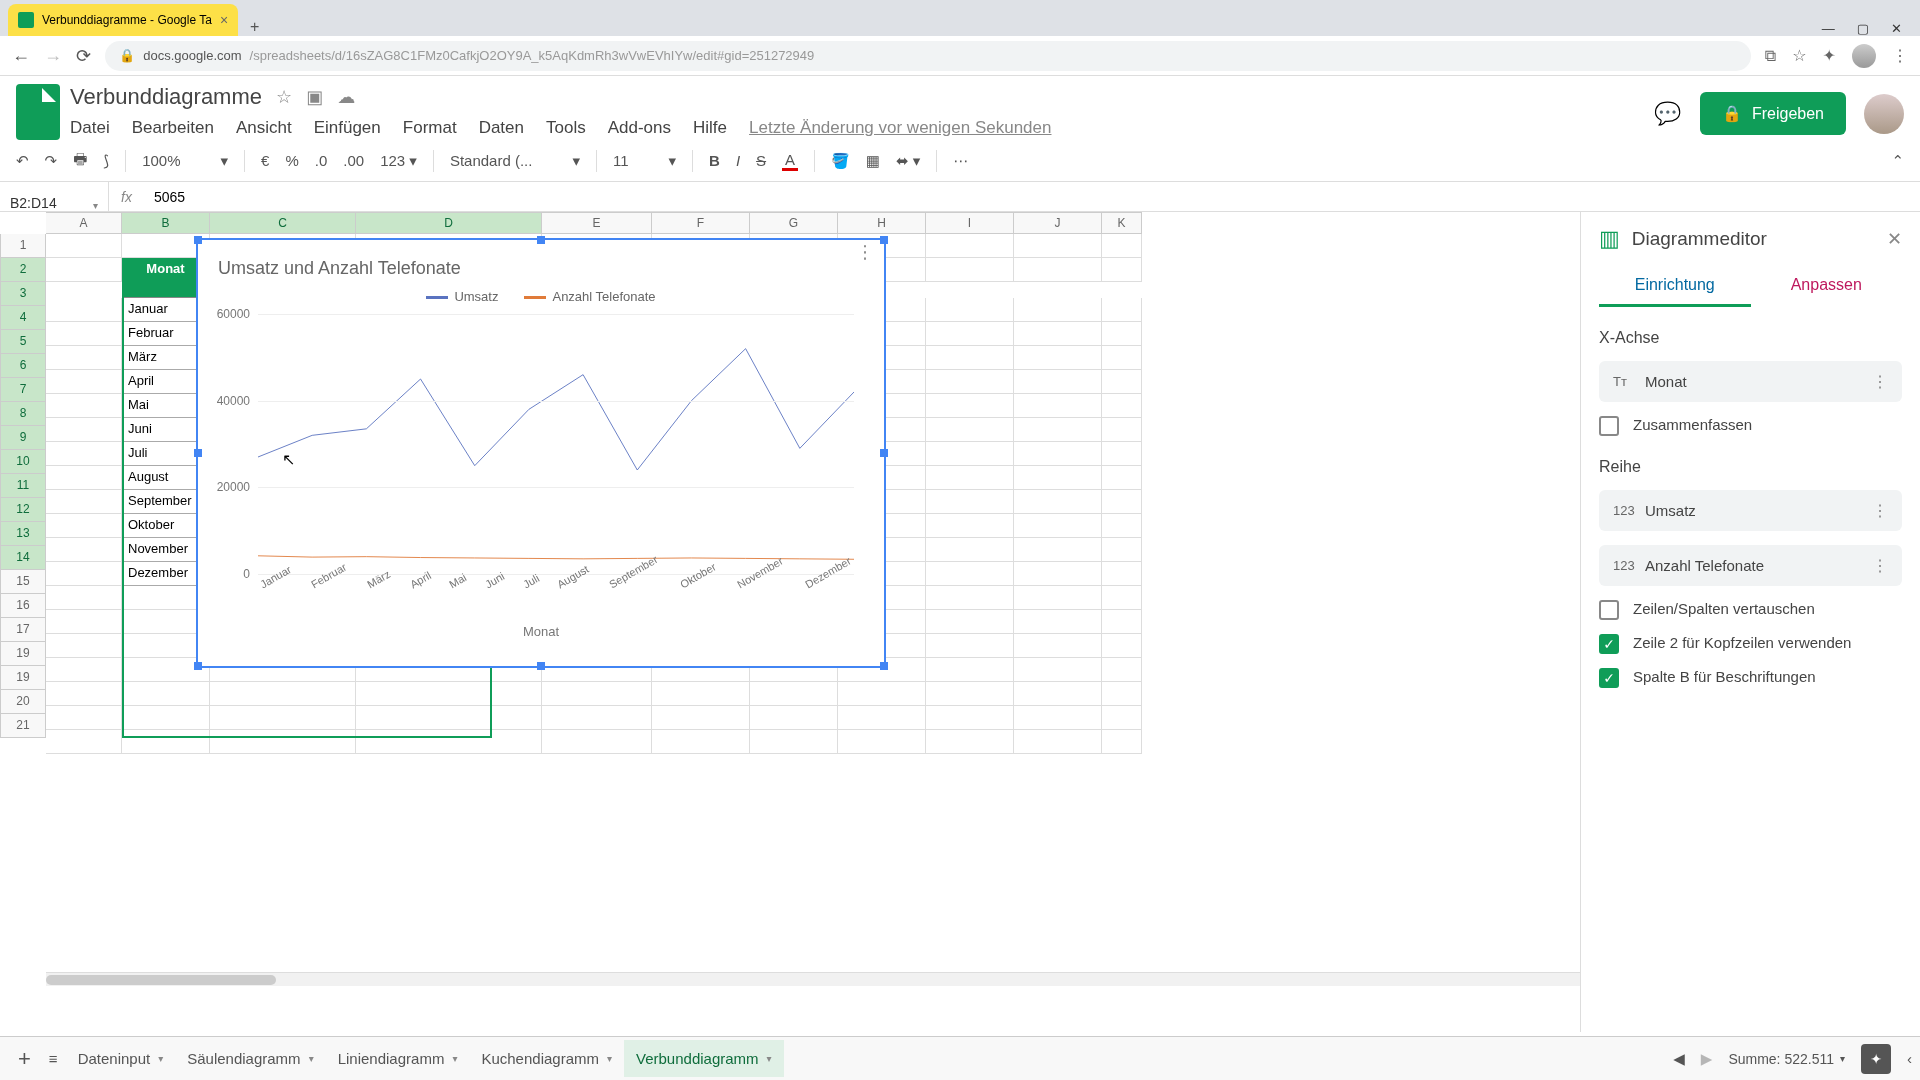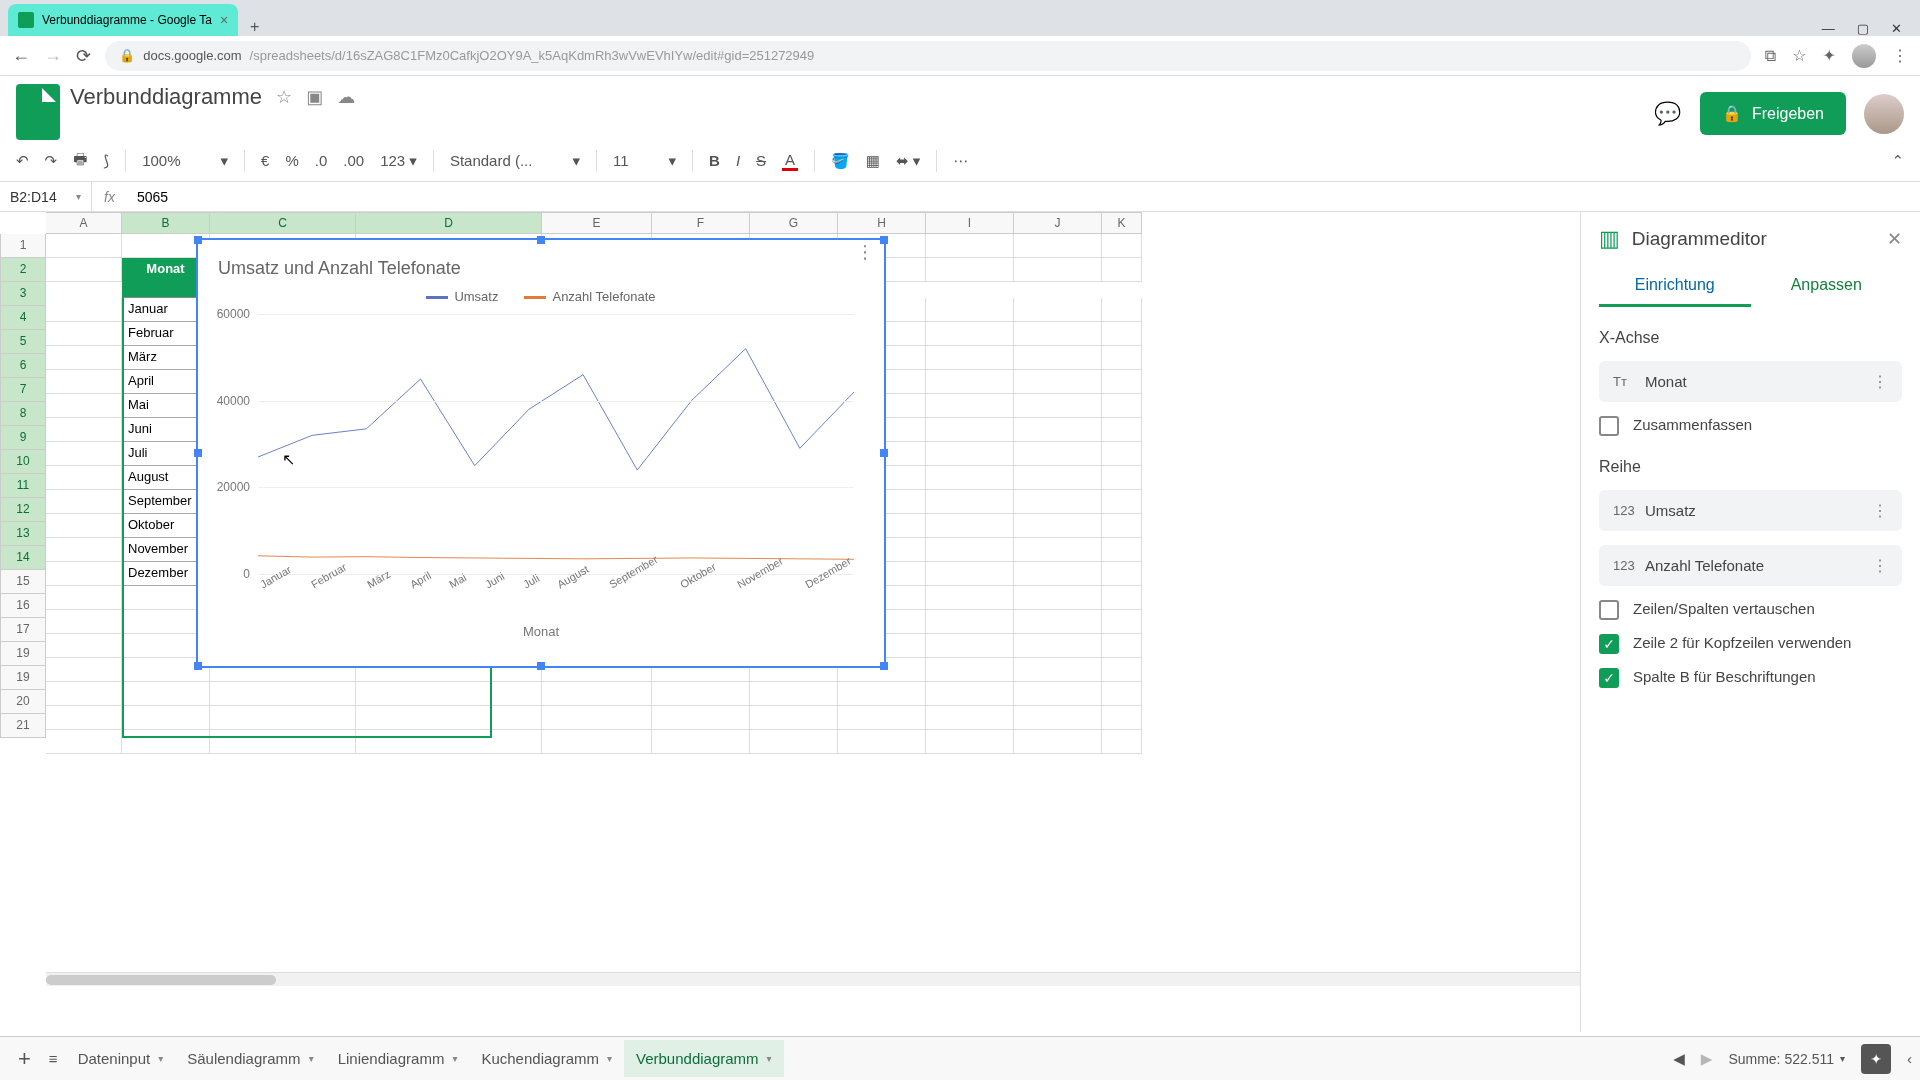--- a/index.html
+++ b/index.html
@@ -1,20 +1,20 @@
 <!DOCTYPE html>
 <html><head>
 <meta charset="utf-8">
 <style>
 * { margin: 0; padding: 0; box-sizing: border-box; font-family: Arial, sans-serif; }
 body { background: #fff; overflow: hidden; width: 1920px; height: 1080px; }
 
 
 .browser-tabs { background: #dee1e6; height: 36px; display: flex; align-items: flex-end; padding-left: 8px; }
-.tab { background: #5eead4; height: 32px; display: flex; align-items: center; padding: 0 10px; border-radius: 8px 8px 0 0; font-size: 12px; gap: 8px; min-width: 200px; }
+.tab { background: #fde047; height: 32px; display: flex; align-items: center; padding: 0 10px; border-radius: 8px 8px 0 0; font-size: 12px; gap: 8px; min-width: 200px; }
 .tab-favicon { width: 16px; height: 16px; background: #0f9d58; border-radius: 2px; }
 .tab-close { color: #666; font-size: 14px; }
 .new-tab { padding: 0 12px; color: #555; font-size: 16px; }
 .window-controls { margin-left: auto; display: flex; gap: 22px; padding-right: 18px; color: #333; font-size: 13px; }
 
 .browser-toolbar { background: #fff; height: 40px; display: flex; align-items: center; padding: 0 12px; gap: 14px; border-bottom: 1px solid #ddd; }
 .nav-icon { color: #555; font-size: 18px; }
 .address-bar { flex: 1; background: #f1f3f4; height: 30px; border-radius: 15px; display: flex; align-items: center; padding: 0 14px; font-size: 13px; color: #555; gap: 8px; }
 .addr-light { color: #999; }
 .toolbar-icons { display: flex; gap: 16px; align-items: center; color: #666; }
@@ -35,21 +35,21 @@
 .avatar-large { width: 40px; height: 40px; border-radius: 50%; background: linear-gradient(#dcc,#a98); position:relative; overflow:hidden; }
 
 
 .toolbar { display: flex; align-items: center; padding: 8px 16px; gap: 16px; border-bottom: 1px solid #ddd; color: #555; font-size: 15px; }
 .toolbar .sep { width: 1px; height: 22px; background: #ddd; }
 .font-select { display: flex; align-items: center; gap: 40px; }
 .chevron-up { margin-left: auto; }
 
 
 .formula-row { display: flex; align-items: center; border-bottom: 1px solid #ddd; height: 30px; }
-.name-box { width: 92px; padding: 0 10px; font-size: 14px; color: #333; border-right: 1px solid #ddd; display: flex; align-items: center; justify-content: space-between; height: 100%; }
+.name-box { width: 109px; padding: 0 10px; font-size: 14px; color: #333; border-right: 1px solid #ddd; display: flex; align-items: flex-end; justify-content: space-between; height: 100%; }
 .fx { padding: 0 12px; color: #888; font-style: italic; font-size: 14px; }
 .formula-val { padding: 0 10px; font-size: 14px; }
 
 
 .sheet-container { display: flex; height: calc(100% - 260px); position: relative; }
 .sheet { flex: 1; position: relative; overflow: hidden; }
 .col-headers { display: flex; margin-left: 46px; }
 .col-header { border: 1px solid #ccc; border-left: none; text-align: center; font-size: 12px; color: #666; padding: 3px 0; background: #f8f8f8; }
 .col-header.sel { background: #c8e6c9; color: #0f6d3c; }
 .row-headers { position: absolute; left: 0; top: 22px; width: 46px; }
@@ -76,21 +76,21 @@
 .x-label { font-size: 11px; color: #777; transform: rotate(-30deg); transform-origin: top left; white-space: nowrap; }
 .x-axis-title { text-align: center; font-size: 13px; color: #777; margin-top: 32px; }
 .cursor { position: absolute; font-size: 16px; pointer-events: none; }
 .sel-border { position: absolute; border: 2px solid #0f9d58; pointer-events: none; }
 
 
 .sidebar { width: 340px; border-left: 1px solid #ddd; padding: 14px 18px; display: flex; flex-direction: column; gap: 14px; overflow-y: auto; }
 .sidebar-header { display: flex; align-items: center; gap: 12px; font-size: 19px; color: #444; }
 .sidebar-close { margin-left: auto; color: #888; font-size: 18px; }
 .sidebar-tabs { display: flex; }
-.sidebar-tab { flex: 1; text-align: center; padding: 10px 0; font-size: 16px; color: #15803d; }
+.sidebar-tab { flex: 1; text-align: center; padding: 10px 0; font-size: 16px; color: #be185d; }
 .sidebar-tab.active { color: #0369a1; border-bottom: 3px solid #0f9d58; font-weight: 500; }
 .section-title { font-size: 16px; color: #444; margin-top: 8px; }
 .field-row { display: flex; align-items: center; background: #f1f3f4; border-radius: 6px; padding: 12px 14px; gap: 12px; font-size: 15px; color: #444; }
 .field-icon { font-size: 13px; color: #666; width: 20px; }
 .field-more { margin-left: auto; color: #888; font-size: 16px; line-height: 4px; }
 .check-row { display: flex; align-items: flex-start; gap: 14px; font-size: 15px; color: #444; }
 .checkbox { width: 20px; height: 20px; border: 2px solid #888; border-radius: 3px; flex-shrink: 0; display: flex; align-items: center; justify-content: center; }
 .checkbox.checked { background: #0f9d58; border-color: #0f9d58; color: #fff; font-size: 14px; }
 
 
@@ -141,20 +141,32 @@
 </div>
 
 <div class="app-header">
   <div class="app-logo"></div>
   <div class="doc-titlebar">
     <div class="doc-title-row">
       <span class="doc-title">Verbunddiagramme</span>
       <span class="title-icon">☆</span>
       <span class="title-icon">▣</span>
       <span class="title-icon">☁</span>
+    </div>
+    <div class="menu-bar">
+      <span>Datei</span>
+      <span>Bearbeiten</span>
+      <span>Ansicht</span>
+      <span>Einfügen</span>
+      <span>Format</span>
+      <span>Daten</span>
+      <span>Tools</span>
+      <span>Add-ons</span>
+      <span>Hilfe</span>
+      <span class="last-edit">Letzte Änderung vor wenigen Sekunden</span>
     </div>
   </div>
   <div class="header-right">
     <span style="font-size:22px;color:#666">💬</span>
     <div class="share-btn">
       <span>🔒</span>
       <span>Freigeben</span>
     </div>
     <div class="avatar-large"></div>
   </div>

